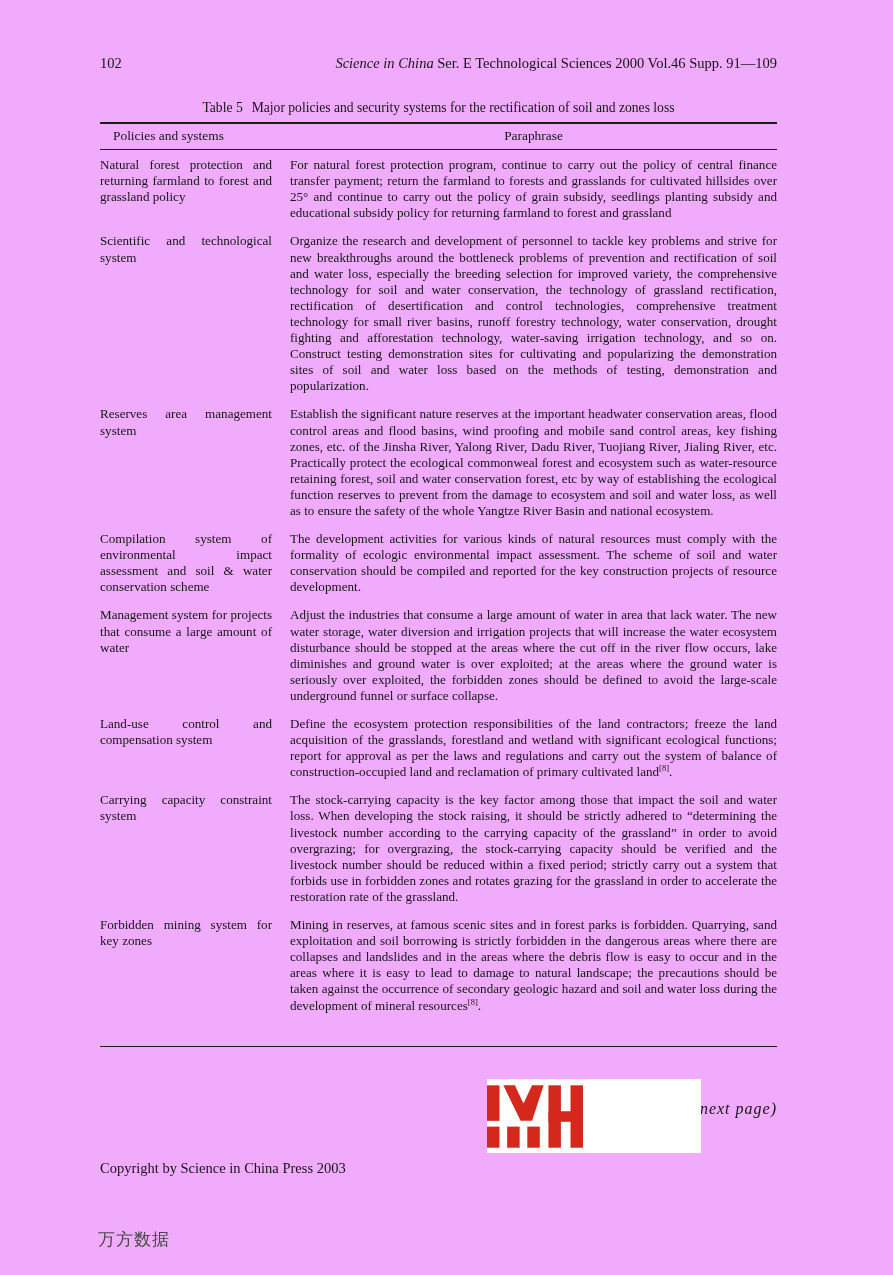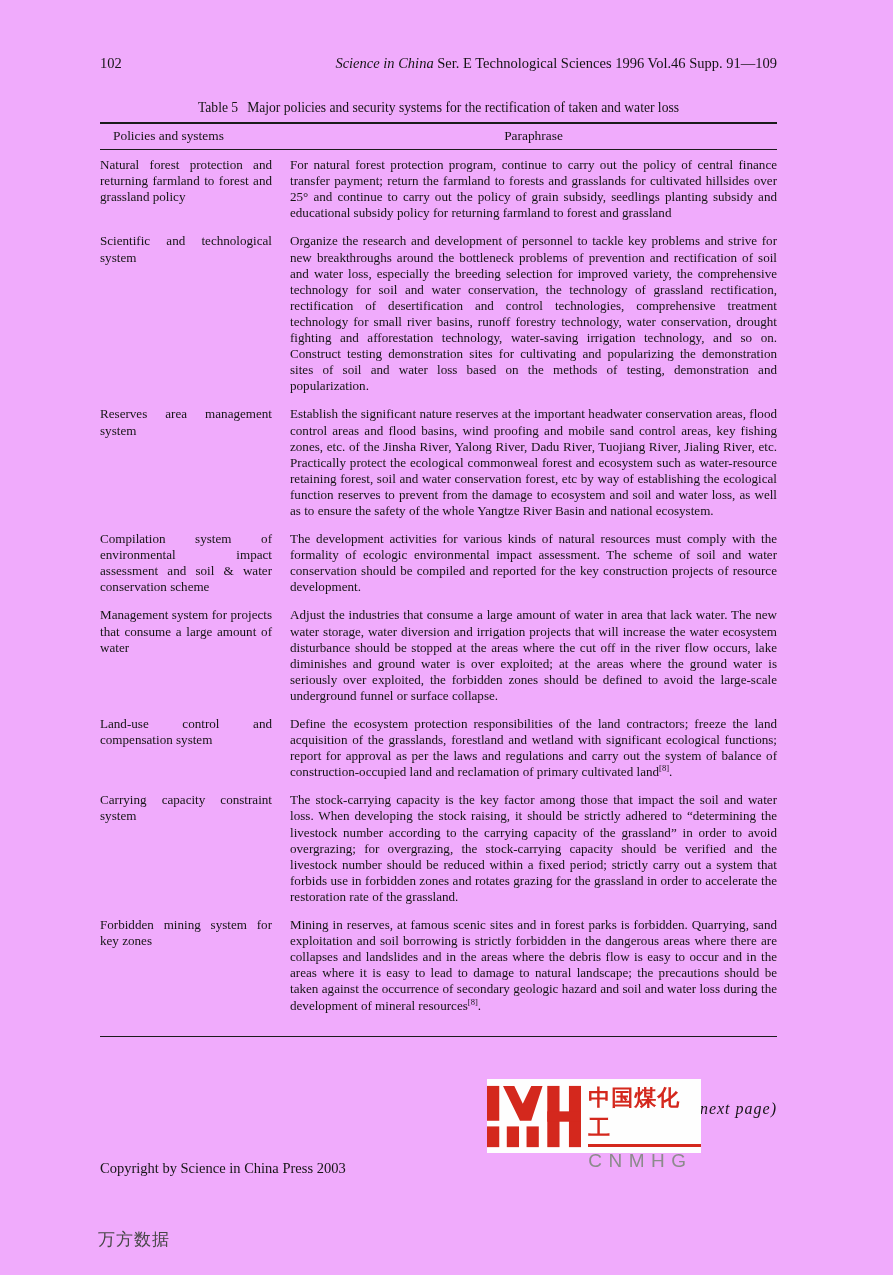--- a/index.html
+++ b/index.html
@@ -39,21 +39,21 @@
     display:flex;
     border-top:2.5px solid #1b1b1b;
     border-bottom:1.5px solid #1b1b1b;
     padding:4px 0 5px;
     font-size:13.4px;
   }
   .th-left  { width:190px; padding-left:13px; }
   .th-right { flex:1; text-align:center; }
   .tbody {
     border-bottom:1.5px solid #1b1b1b;
-    padding:7px 0 2px;
+    padding:7px 0 12px;
   }
   .trow { display:flex; margin-bottom:12px; }
   .cell-left  { width:172px; margin-right:18px; text-align:justify; }
   .cell-right { flex:1; text-align:justify; }
   sup.cite { font-size:8.5px; line-height:0; vertical-align:super; }
 
   
   .logo-box {
     position:absolute; left:487px; top:1079px;
     width:214px; height:74px;
@@ -89,25 +89,25 @@
     letter-spacing:1px;
   }
 </style>
 </head>
 <body>
 
 <div class="page">
 
   <div class="running-head">
     <span class="page-number">102</span>
-    <span class="journal-line"><i>Science in China</i><span> Ser. E Technological Sciences 1996 Vol.46 Supp. 91—109</span></span>
+    <span class="journal-line"><i>Science in China</i><span> Ser. E Technological Sciences 2000 Vol.46 Supp. 91—109</span></span>
   </div>
 
   <div class="table-caption">
-    <span class="cap-label">Table 5</span><span>Major policies and security systems for the rectification of taken and water loss</span>
+    <span class="cap-label">Table 5</span><span>Major policies and security systems for the rectification of soil and zones loss</span>
   </div>
 
   <div class="table">
     <div class="thead">
       <div class="th-left">Policies and systems</div>
       <div class="th-right">Paraphrase</div>
     </div>
     <div class="tbody">
 
       <div class="trow">
@@ -161,22 +161,18 @@
         <rect x="0" y="0" width="13" height="37"></rect>
         <polygon points="17,0 29,0 38,19 47,0 59,0 47,37 35,37"></polygon>
         <rect x="0" y="43" width="13" height="22"></rect>
         <rect x="21" y="43" width="13" height="22"></rect>
         <rect x="42" y="43" width="13" height="22"></rect>
         <rect x="64" y="0" width="13" height="65"></rect>
         <rect x="87" y="0" width="13" height="65"></rect>
         <rect x="64" y="27" width="36" height="11"></rect>
       </g>
     </svg>
-    <div class="logo-text-col">
-      <div class="logo-cn" style="color: rgb(212, 40, 29); border-bottom-color: rgb(212, 40, 29);">中国煤化工</div>
-      <div class="logo-en" style="color: rgb(139, 139, 139);">CNMHG</div>
-    </div>
   </div>
 
   <div class="copyright">Copyright by Science in China Press 2003</div>
   <div class="wanfang">万方数据</div>
 
 </div>
 
 </body></html>

